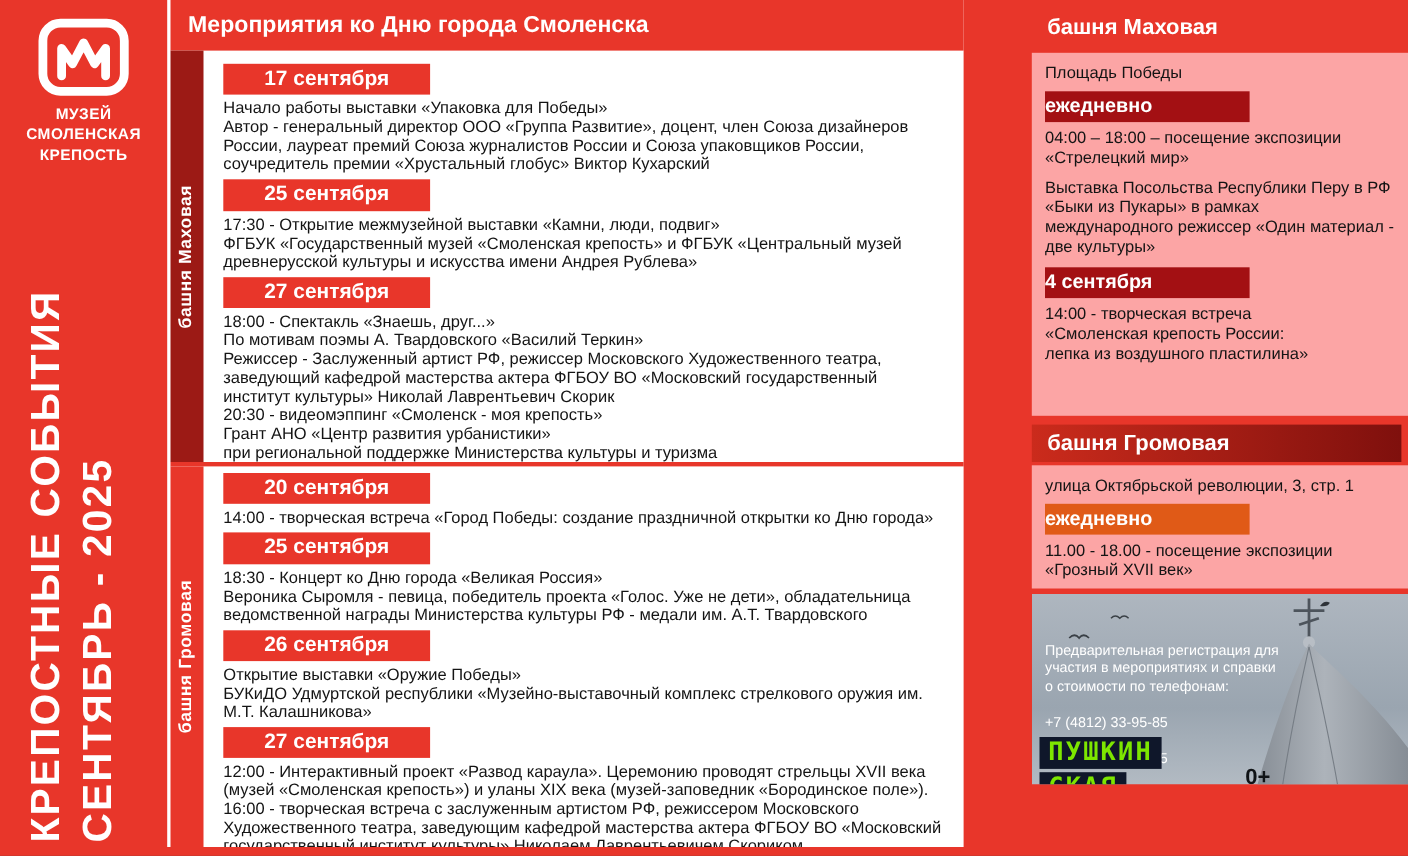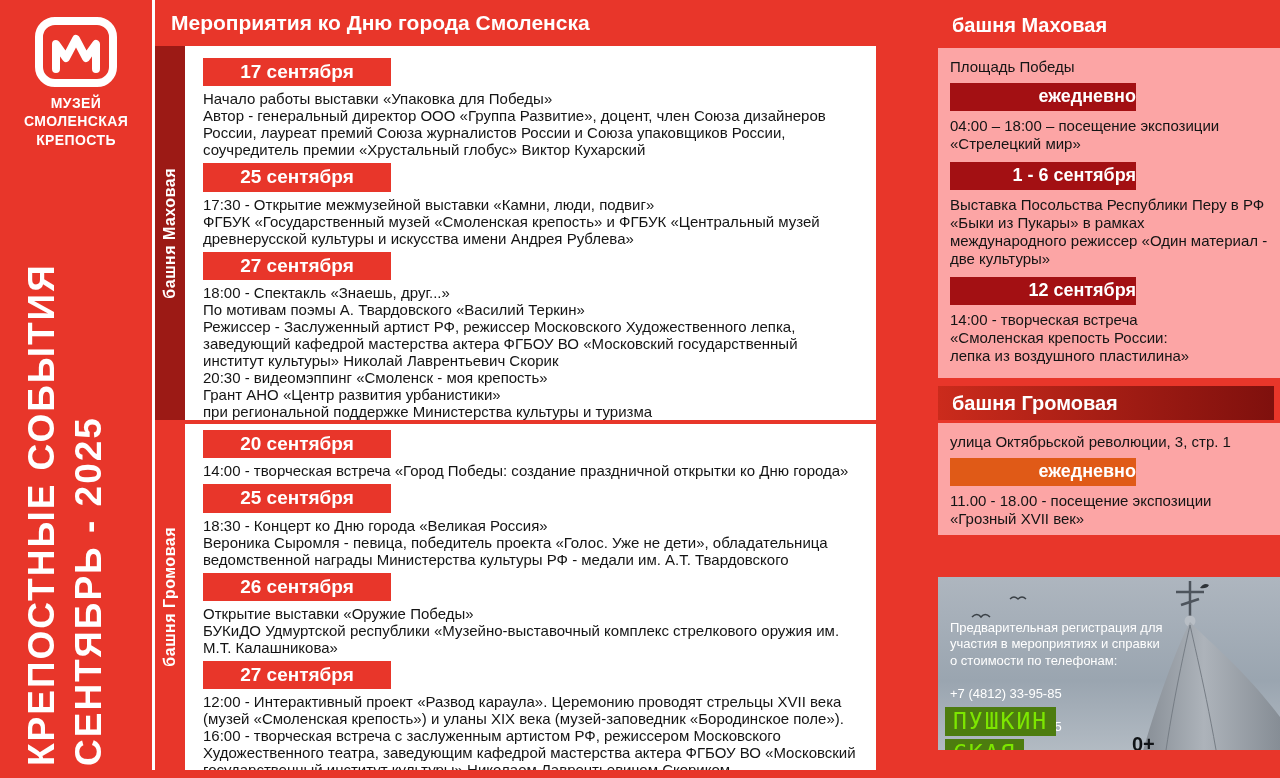--- a/index.html
+++ b/index.html
@@ -38,34 +38,34 @@
 
   
   .rp-header1 { position:absolute; left:952px; top:14px; color:#fff; font-weight:bold; font-size:20px; }
   .rbox { position:absolute; left:938px; width:396px; background:#fca5a5; padding:10px 12px; color:#141414; overflow:hidden; }
   .box1 { top:48px; height:330px; }
   .rp-header2 { position:absolute; left:938px; top:386px; width:336px; height:34px;
                 background:linear-gradient(90deg,#cb2b1c,#7f100d); color:#fff; font-weight:bold; font-size:20px;
                 display:flex; align-items:center; padding-left:14px; }
   .box2 { top:423px; height:112px; }
   .rp-addr { font-size:15px; margin-bottom:8px; }
-  .badge-r { width:186px; color:#fff; font-weight:bold; font-size:18px; text-align:right;
+  .badge-r { width:186px; color:#fff; font-weight:bold; font-size:18px; text-align:left;
              padding:3px 0 4px; margin:2px 0 6px; }
   .badge-dark   { background:#a31013; }
   .badge-orange { background:#e05a17; }
   .rp-text { font-size:15px; line-height:1.2; white-space:pre-line; margin-bottom:9px; }
 
   
-  .photo { position:absolute; left:938px; top:540px; width:342px; height:173px; overflow:hidden;margin-top:37px; }
+  .photo { position:absolute; left:938px; top:540px; width:342px; height:173px; overflow:hidden; }
   .photo svg { position:absolute; left:0; top:0; display:block; }
   .reg { position:absolute; left:12px; top:26px; width:242px; color:#fff; font-size:13px;
          line-height:1.27; white-space:pre-line; }
   .pushkin { position:absolute; left:7px; top:130px; }
-  .pushkin .chip { display:table; background:#4d7c0f; color:#7de600;
-                   font-family:"DejaVu Sans Mono", monospace; font-weight:normal; font-size:23px;
+  .pushkin .chip { display:table; background:#0f172a; color:#7de600;
+                   font-family:"DejaVu Sans Mono", monospace; font-weight:bold; font-size:23px;
                    letter-spacing:2px; padding:1px 8px 2px; margin-bottom:3px; }
   .age { position:absolute; left:194px; top:156px; color:#101316; font-size:20px; font-weight:bold; }
 </style>
 </head>
 <body>
 
 <div class="page">
 
   <div class="sidebar">
     <svg class="logo" width="84" height="74" viewBox="0 0 84 74">
@@ -95,21 +95,21 @@
         <p>Начало работы выставки «Упаковка для Победы»</p>
         <p>Автор - генеральный директор ООО «Группа Развитие», доцент, член Союза дизайнеров России, лауреат премий Союза журналистов России и Союза упаковщиков России, соучредитель премии «Хрустальный глобус» Виктор Кухарский</p>
 
         <div class="badge-main">25 сентября</div>
         <p>17:30 - Открытие межмузейной выставки «Камни, люди, подвиг»</p>
         <p>ФГБУК «Государственный музей «Смоленская крепость» и ФГБУК «Центральный музей древнерусской культуры и искусства имени Андрея Рублева»</p>
 
         <div class="badge-main">27 сентября</div>
         <p>18:00 - Спектакль «Знаешь, друг...»</p>
         <p>По мотивам поэмы А. Твардовского «Василий Теркин»</p>
-        <p>Режиссер - Заслуженный артист РФ, режиссер Московского Художественного лепка, заведующий кафедрой мастерства актера ФГБОУ ВО «Московский государственный институт культуры» Николай Лаврентьевич Скорик</p>
+        <p>Режиссер - Заслуженный артист РФ, режиссер Московского Художественного театра, заведующий кафедрой мастерства актера ФГБОУ ВО «Московский государственный институт культуры» Николай Лаврентьевич Скорик</p>
         <p>20:30 - видеомэппинг «Смоленск - моя крепость»</p>
         <p>Грант АНО «Центр развития урбанистики»</p>
         <p>при региональной поддержке Министерства культуры и туризма</p>
       </div>
     </div>
 
     <div class="divider"></div>
 
     <div class="section sec2">
       <div class="strip strip-red">
@@ -136,27 +136,26 @@
 
   <div class="rp-header1">башня Маховая</div>
 
   <div class="rbox box1">
     <div class="rp-addr">Площадь Победы</div>
 
     <div class="badge-r badge-dark">ежедневно</div>
     <div class="rp-text">04:00 – 18:00 – посещение экспозиции
 «Стрелецкий мир»</div>
 
-    <div class="badge-r badge-dark">1 - 6 сентября</div>
     <div class="rp-text">Выставка Посольства Республики Перу в РФ
 «Быки из Пукары» в рамках
 международного режиссер «Один материал -
 две культуры»</div>
 
-    <div class="badge-r badge-dark">12 сентября</div>
+    <div class="badge-r badge-dark">4 сентября</div>
     <div class="rp-text">14:00 - творческая встреча
 «Смоленская крепость России:
 лепка из воздушного пластилина»</div>
   </div>
 
   <div class="rp-header2">башня Громовая</div>
 
   <div class="rbox box2">
     <div class="rp-addr">улица Октябрьской революции, 3, стр. 1</div>
     <div class="badge-r badge-orange">ежедневно</div>

